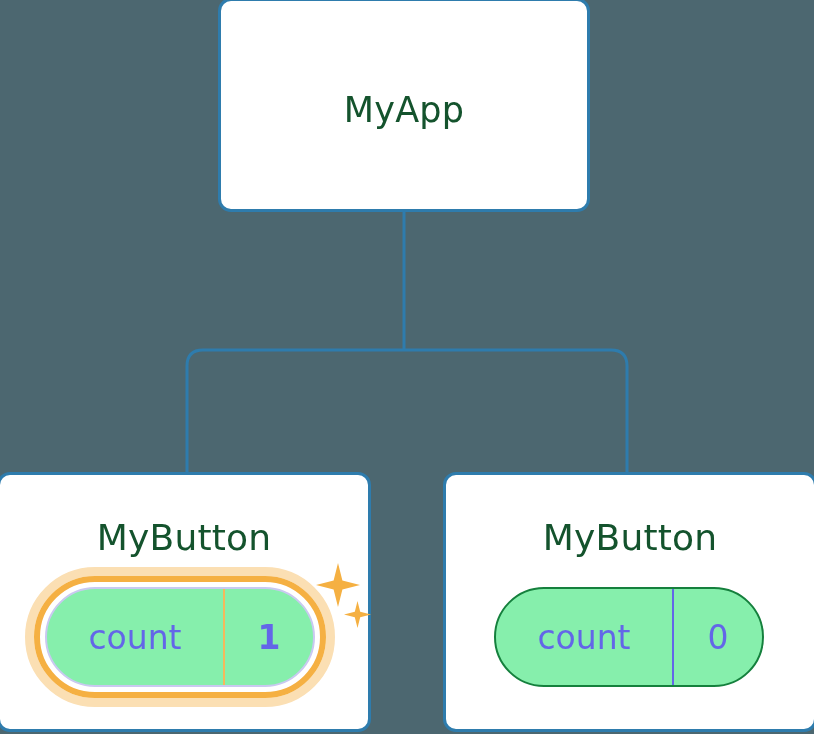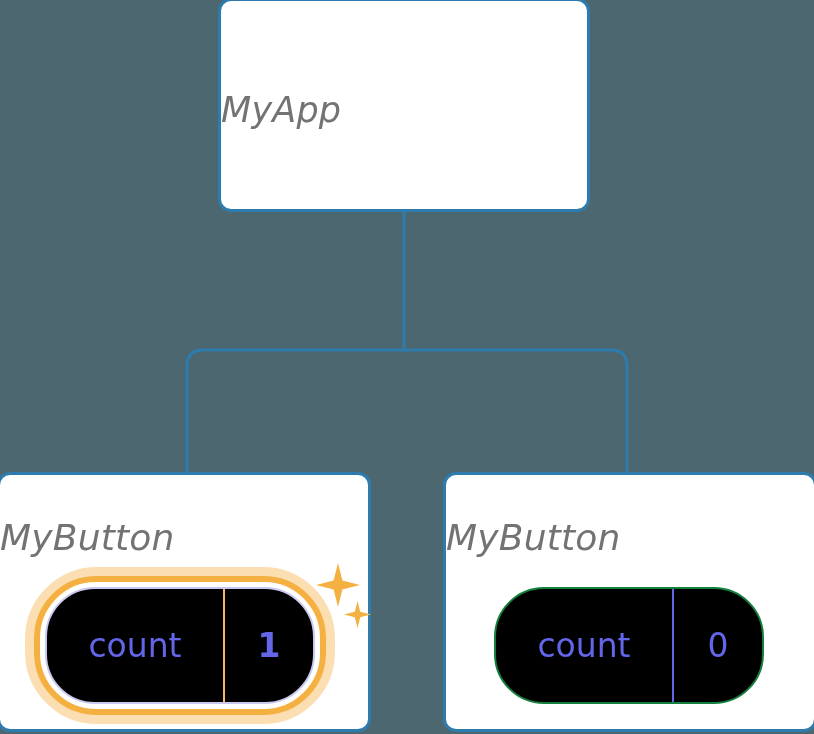--- a/index.html
+++ b/index.html
@@ -63,26 +63,25 @@
     left: 443px;
     top: 472px;
     width: 374px;
     height: 260px;
   }
 
   .node-title {
     position: absolute;
     left: 0;
     width: 100%;
-    text-align: left;
-    color: #737373;
+    text-align: center;
+    color: #14532d;
     font-weight: 400;
     letter-spacing: 0.2px;
     user-select: none;
-    font-style: italic;
   }
 
   .node-root .node-title {
     top: 88px;
     font-size: 35px;
     line-height: 42px;
   }
 
   .node-child-left .node-title,
   .node-child-right .node-title {
@@ -102,25 +101,25 @@
   }
 
   .node-child-left .pill-wrap {
     left: 45px;
   }
 
   .pill {
     position: relative;
     display: flex;
     align-items: stretch;
-    height: 117px;
+    height: 100px;
     box-sizing: border-box;
     border: 2px solid #15803d;
     border-radius: 50px;
-    background: #000000;
+    background: #86efac;
     z-index: 2;
   }
 
   .pill-key {
     display: flex;
     align-items: center;
     justify-content: center;
     width: 176px;
     color: #6366e8;
     font-size: 33px;

